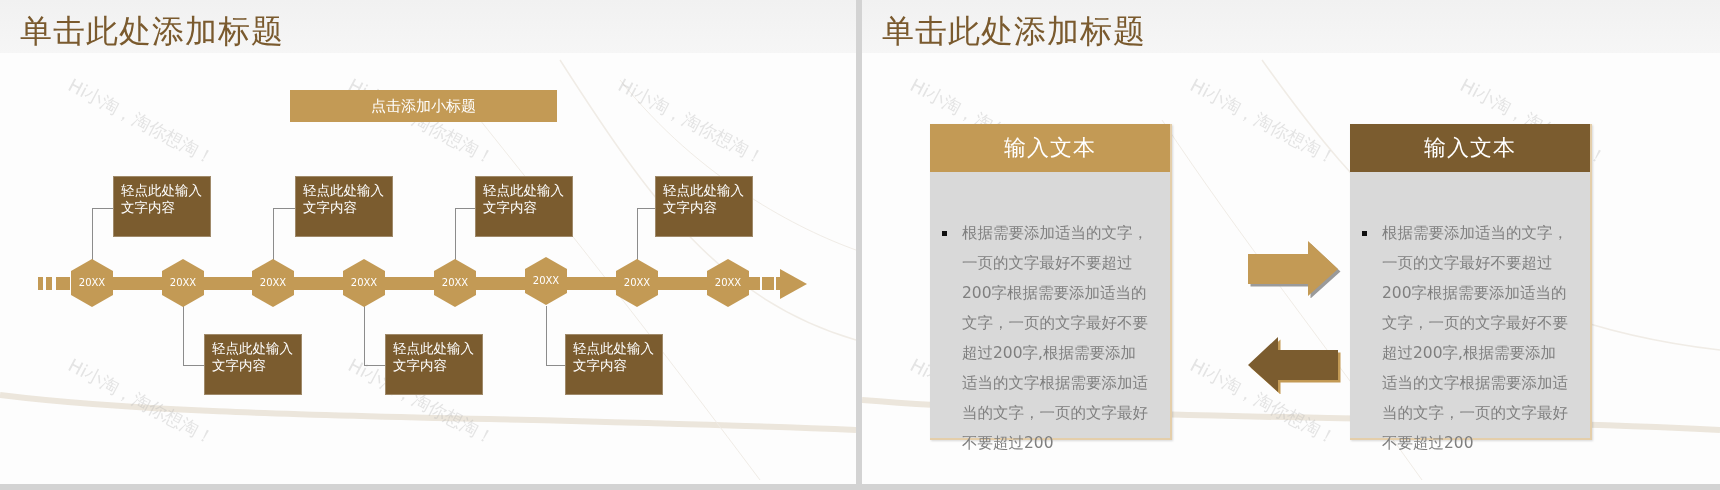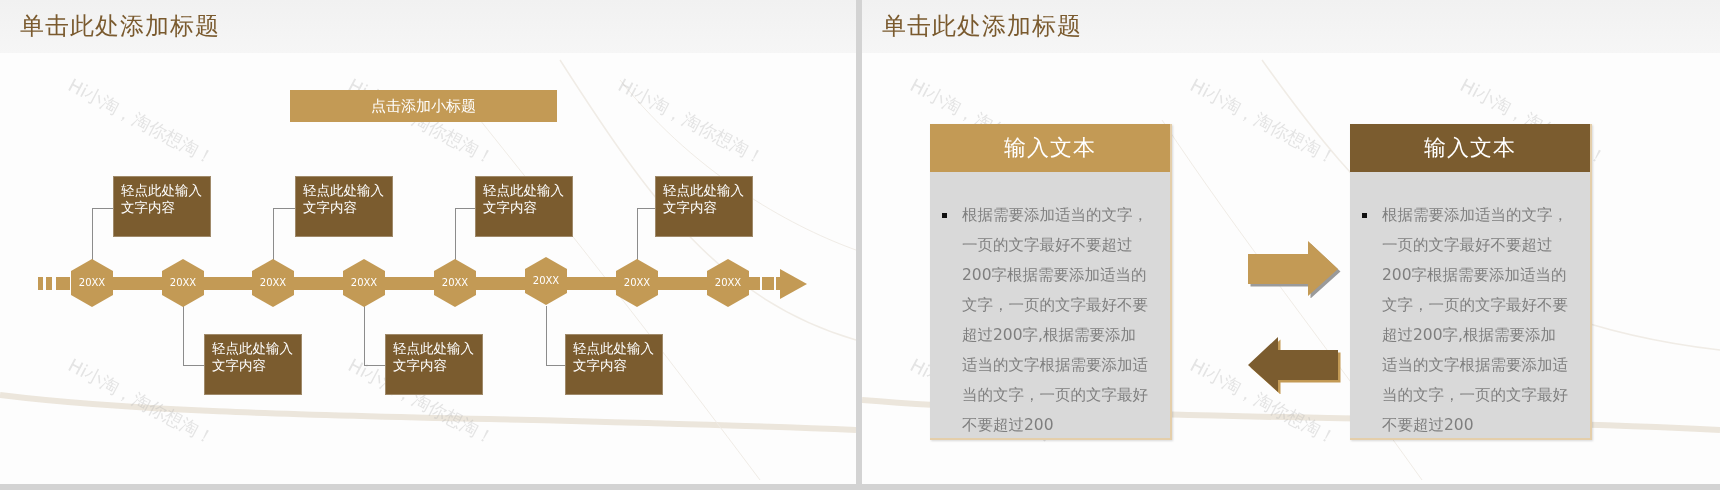--- a/index.html
+++ b/index.html
@@ -1,37 +1,37 @@
 <!DOCTYPE html>
 <html><head>
 <meta charset="utf-8">
 <style>
   * { box-sizing: border-box; margin: 0; padding: 0; }
   html, body { width: 1720px; height: 490px; overflow: hidden; background: #d3d3d3; font-family: "DejaVu Sans", "Liberation Sans", sans-serif; }
   .slide { position: absolute; top: 0; height: 484px; background: #fdfdfd; overflow: hidden; }
   #slide-left { left: 0; width: 856px; }
   #slide-right { left: 862px; width: 858px; }
   .title-bar { position: absolute; left: 0; top: 0; right: 0; height: 53px; background: linear-gradient(#f1f1f1, #f6f6f6); }
-  .title-text { position: absolute; top: 10px; font-size: 24px; color: #7a5a2e; letter-spacing: 1px; white-space: nowrap; text-align: center; }
+  .title-text { position: absolute; top: 10px; font-size: 32px; color: #7a5a2e; letter-spacing: 1px; white-space: nowrap; text-align: center; }
   .leaf { position: absolute; pointer-events: none; }
   .watermark { position: absolute; color: rgba(180,180,180,0.35); font-size: 18px; transform: rotate(28deg); white-space: nowrap; pointer-events: none; }
 
   .subtitle-bar { position: absolute; left: 290px; top: 90px; width: 267px; height: 32px; background: #c39a55; color: #fff; font-size: 15px; text-align: center; line-height: 32px; }
 
   .tl-bar { position: absolute; left: 78px; top: 277px; width: 690px; height: 13px; background: #c39a55; }
   .tl-dash { position: absolute; top: 277px; height: 13px; background: #c39a55; }
   .tl-head { position: absolute; left: 780px; top: 269px; width: 0; height: 0; border-top: 15px solid transparent; border-bottom: 15px solid transparent; border-left: 27px solid #c39a55; }
   .hex { position: absolute; width: 42px; height: 48px; background: #c39a55; clip-path: polygon(50% 0, 100% 25%, 100% 75%, 50% 100%, 0 75%, 0 25%); color: #fff; font-size: 10px; text-align: center; line-height: 48px; }
   .tbox { position: absolute; width: 98px; height: 61px; background: #7b5c2f; color: #fff; font-size: 13.5px; line-height: 17px; padding: 5px 7px; border: 1px solid #a08a6a; }
   .vline { position: absolute; width: 1px; background: #8c8c8c; }
   .hline { position: absolute; height: 1px; background: #8c8c8c; }
 
   .card { position: absolute; top: 124px; width: 242px; height: 316px; background: #d9d9d9; border-right: 2px solid #e4ceaa; border-bottom: 2px solid #e4ceaa; box-shadow: 1px 1px 2px rgba(0,0,0,0.15); }
   .card-head { height: 48px; color: #fff; font-size: 22px; text-align: center; line-height: 48px; letter-spacing: 1px; }
-  .card-body { position: relative; padding: 28px 20px 0 32px; color: #7f7f7f; font-size: 15.5px; line-height: 30px; }
+  .card-body { position: relative; padding: 28px 20px 0 32px; color: #7f7f7f; font-size: 15.5px; line-height: 30px; margin-top: 18px; }
   .bullet { position: absolute; left: 12px; top: 41px; width: 5px; height: 5px; background: #111; }
 
   .arrow { position: absolute; width: 94px; height: 58px; }
 </style>
 </head>
 <body>
 
 <div class="slide" id="slide-left">
   <svg class="leaf" width="856" height="484" viewBox="0 0 856 484">
     <path d="M0 395 C200 420 500 415 856 430" stroke="#ece6dc" stroke-width="6" fill="none"></path>

